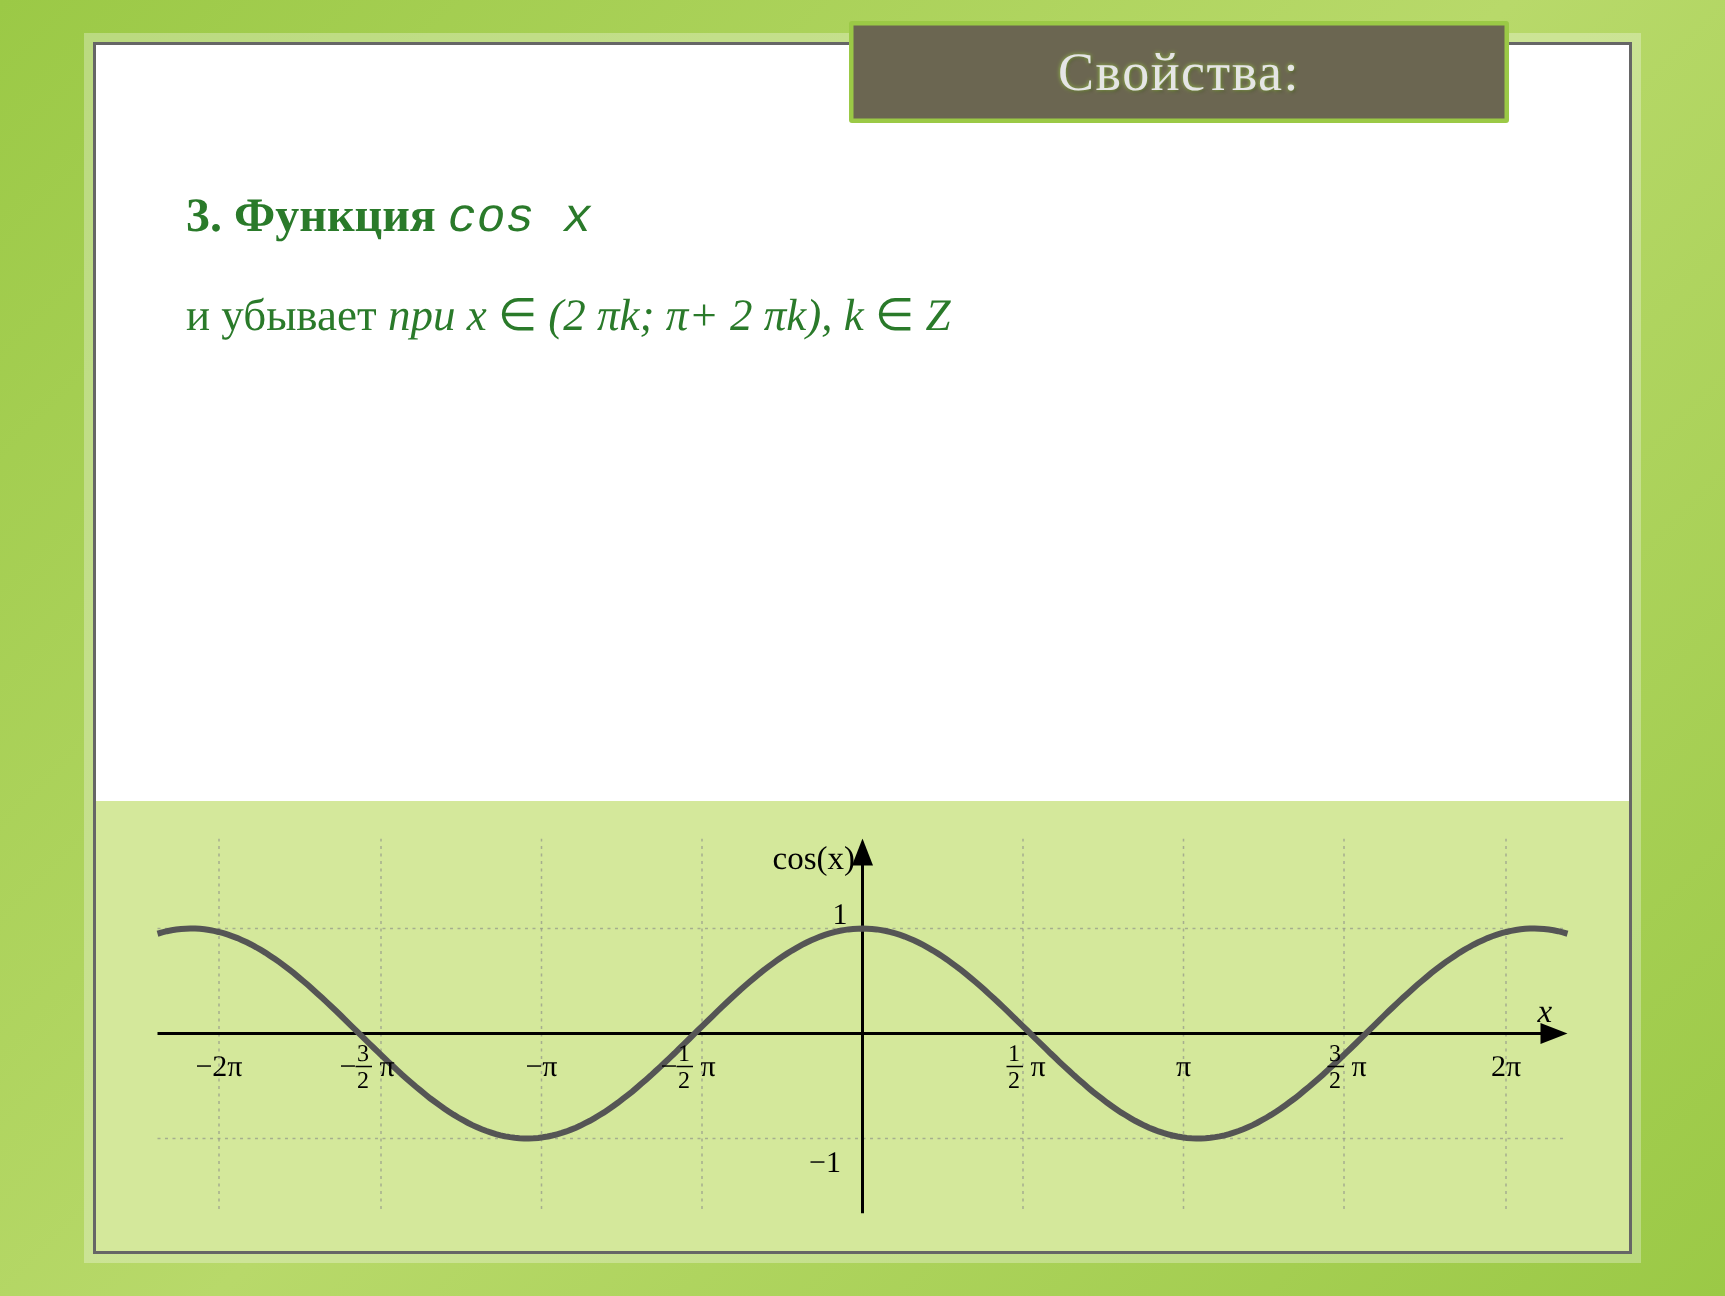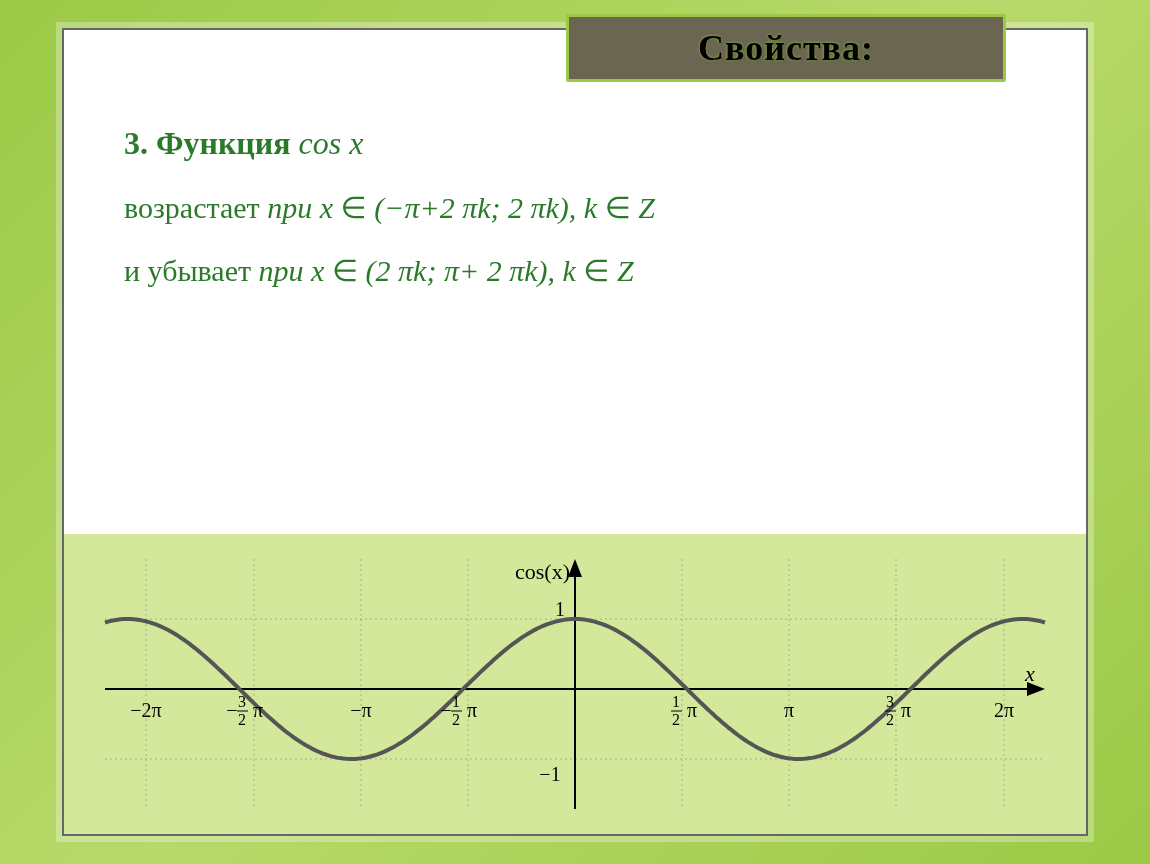--- a/index.html
+++ b/index.html
@@ -30,35 +30,35 @@
     background: #6b6651;
     border: 3px solid #9bc946;
     border-radius: 2px;
     display: flex;
     align-items: center;
     justify-content: center;
     z-index: 10;
   }
   .header-text {
     font-size: 36px;
-    font-weight: bold;
-    color: #000000;
+    font-weight: normal;
+    color: #e5e5e5;
     text-shadow: 0 0 3px #9bc946, 1px 1px 2px rgba(0,0,0,0.3);
     letter-spacing: 1px;
   }
   .content {
     padding: 95px 60px 30px 60px;
     color: #2a7a2a;
   }
   .line1 {
     font-size: 32px;
     font-weight: bold;
     margin-bottom: 28px;
   }
-  .line1 .ital { font-style: italic; font-weight: normal; }
+  .line1 .ital { font-style: italic; font-weight: normal; font-family: Liberation Mono, monospace; }
   .line2, .line3 {
     font-size: 30px;
     font-style: italic;
     margin-bottom: 28px;
     font-weight: normal;
   }
   .line2 .nital, .line3 .nital { font-style: normal; }
   .chart-area {
     position: absolute;
     left: 0;
@@ -91,23 +91,20 @@
 
 <div class="slide-frame">
 
   <div class="header-box">
     <span class="header-text">Свойства:</span>
   </div>
 
   <div class="content">
     <div class="line1">
       <span>3. Функция </span><span class="ital">cos x</span>
-    </div>
-    <div class="line2">
-      <span class="nital">возрастает </span><span>при x </span><span class="nital">∈</span> <span>(−π+2 πk; 2 πk), k </span><span class="nital">∈</span> <span>Z</span>
     </div>
     <div class="line3">
       <span class="nital">и убывает </span><span>при x </span><span class="nital">∈</span> <span>(2 πk; π+ 2 πk), k </span><span class="nital">∈</span> <span>Z</span>
     </div>
   </div>
 
   <div class="chart-area">
     <div class="chart-inner">
       <svg class="plot" viewBox="0 0 940 250">
 

